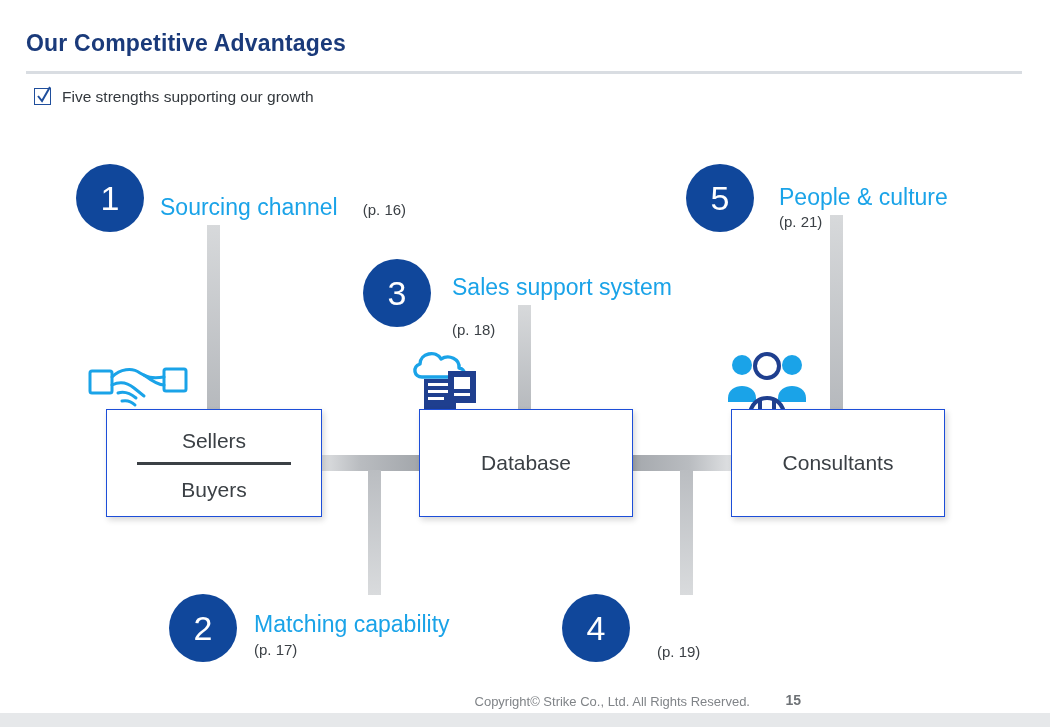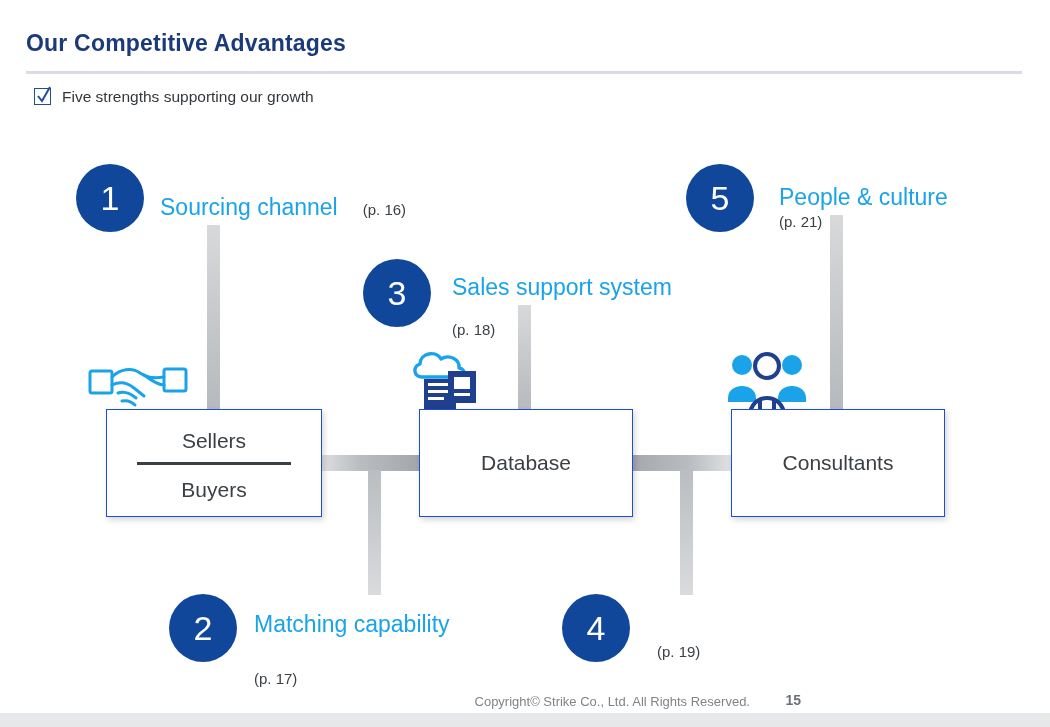--- a/index.html
+++ b/index.html
@@ -188,21 +188,21 @@
     font-size: 15px;
     white-space: nowrap;
   }
 
   .lbl1 { left: 160px; top: 194px; }
   .lbl3 { left: 452px; top: 274px; }
   .sub3 { left: 452px; top: 321px; }
   .lbl5 { left: 779px; top: 184px; }
   .sub5 { left: 779px; top: 213px; }
   .lbl2 { left: 254px; top: 611px; }
-  .sub2 { left: 254px; top: 670px; text-align: center; }
+  .sub2 { left: 254px; top: 641px; text-align: center; }
   .lbl4 { left: 657px; top: 613px; }
   .sub4 { left: 657px; top: 643px; }
 
   
   .icon-wrap { position: absolute; }
   .icon-handshake { left: 88px; top: 355px; }
   .icon-cloud-docs { left: 408px; top: 345px; }
   .icon-people { left: 724px; top: 352px; }
 
   

